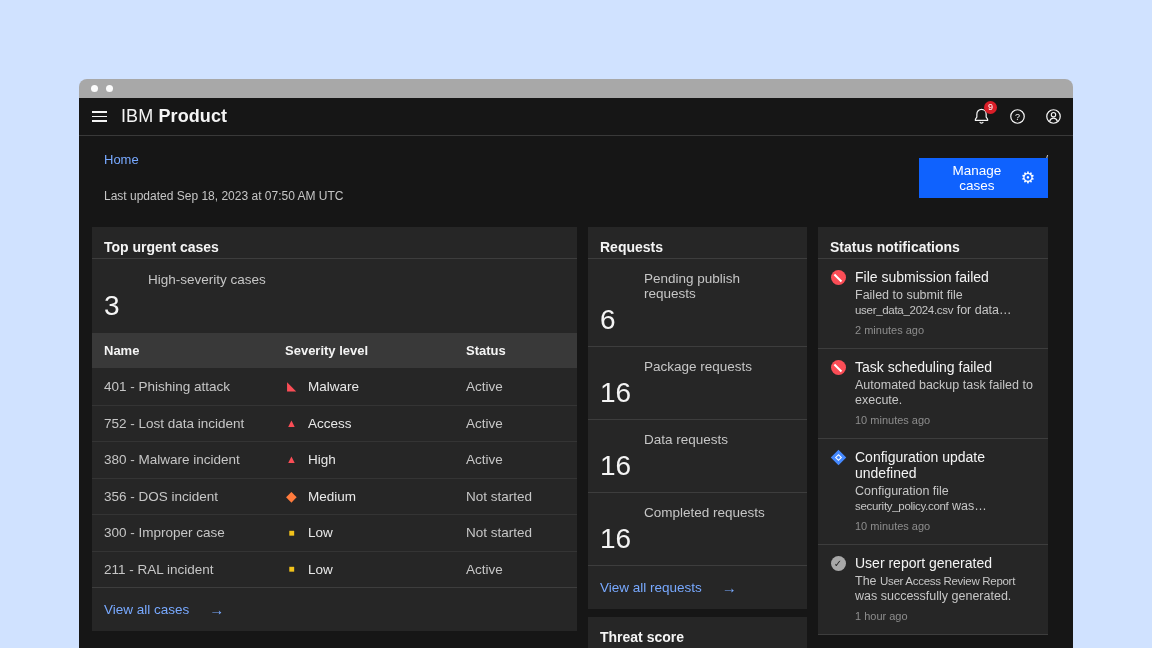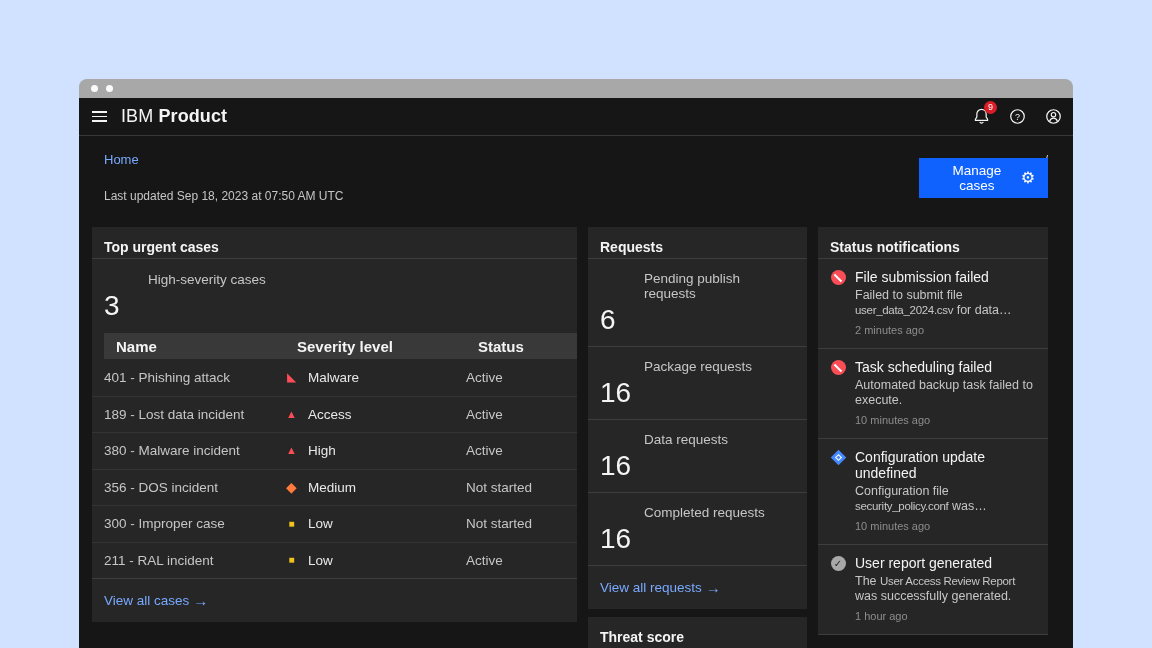--- a/index.html
+++ b/index.html
@@ -65,38 +65,38 @@
     border-bottom:1px solid #3d3d3d; color:#f4f4f4;
   }
   .stat-label { font-size:13.5px; color:#c6c6c6;margin-left:44px; }
   .stat-value { font-size:28px; font-weight:300; color:#f4f4f4; line-height:34px; margin-top:2px; }
 
   
   .stats-row { display:flex; padding:13px 12px 10px; }
   .stats-row .stat-cell { width:181px; }
   .thead {
     display:grid; grid-template-columns:181px 181px 1fr; background:#393939;
-    height:26px; align-items:center; font-size:15px; font-weight:700;margin-left:12px;
+    height:35px; align-items:center; font-size:13px; font-weight:700;
   }
   .thead > div { padding-left:12px; }
   .trow {
     display:grid; grid-template-columns:181px 181px 1fr; height:36.5px;
     align-items:center; font-size:13.5px; color:#c6c6c6; cursor:pointer;
   }
   .trow + .trow { border-top:1px solid #343434; }
   .trow > div { padding-left:12px; }
   .sev-cell { display:flex; align-items:center; gap:10px; color:#e8e8e8; }
   .sev-glyph { width:13px; text-align:center; line-height:1; }
   .sev-critical { color:#fa4d56; font-size:12px; }
   .sev-high { color:#fa4d56; font-size:11px; }
   .sev-medium { color:#ff7b3d; font-size:14px; }
   .sev-low { color:#f1c21b; font-size:10px; }
   .panel-foot {
     border-top:1px solid #3d3d3d; padding:13px 12px; font-size:13.5px;
-    color:#78a9ff; display:flex; align-items:center; gap:4px; cursor:pointer;
+    color:#78a9ff; display:flex; align-items:center; gap:20px; cursor:pointer;
   }
   .panel-foot .arrow { font-size:15px; }
 
   
   .rstat { padding:12px 12px 9px; border-bottom:1px solid #3d3d3d; }
   .threat-panel { margin-top:8px; height:110px; }
 
   
   .notif { padding:10px 12px 9px; border-bottom:1px solid #3d3d3d; display:flex; gap:9px; }
   .n-icon-wrap { width:16px; flex:none; padding-top:1px; display:flex; justify-content:center; }
@@ -203,21 +203,21 @@
 
         <div class="trow">
           <div>401 - Phishing attack</div>
           <div class="sev-cell">
               <span class="sev-glyph sev-critical">◣</span>
               <span>Malware</span>
             </div>
           <div>Active</div>
         </div>
         <div class="trow">
-          <div>189 - Lost data incident</div>
+          <div>752 - Lost data incident</div>
           <div class="sev-cell">
               <span class="sev-glyph sev-high">▲</span>
               <span>Access</span>
             </div>
           <div>Active</div>
         </div>
         <div class="trow">
           <div>380 - Malware incident</div>
           <div class="sev-cell">
               <span class="sev-glyph sev-high">▲</span>

